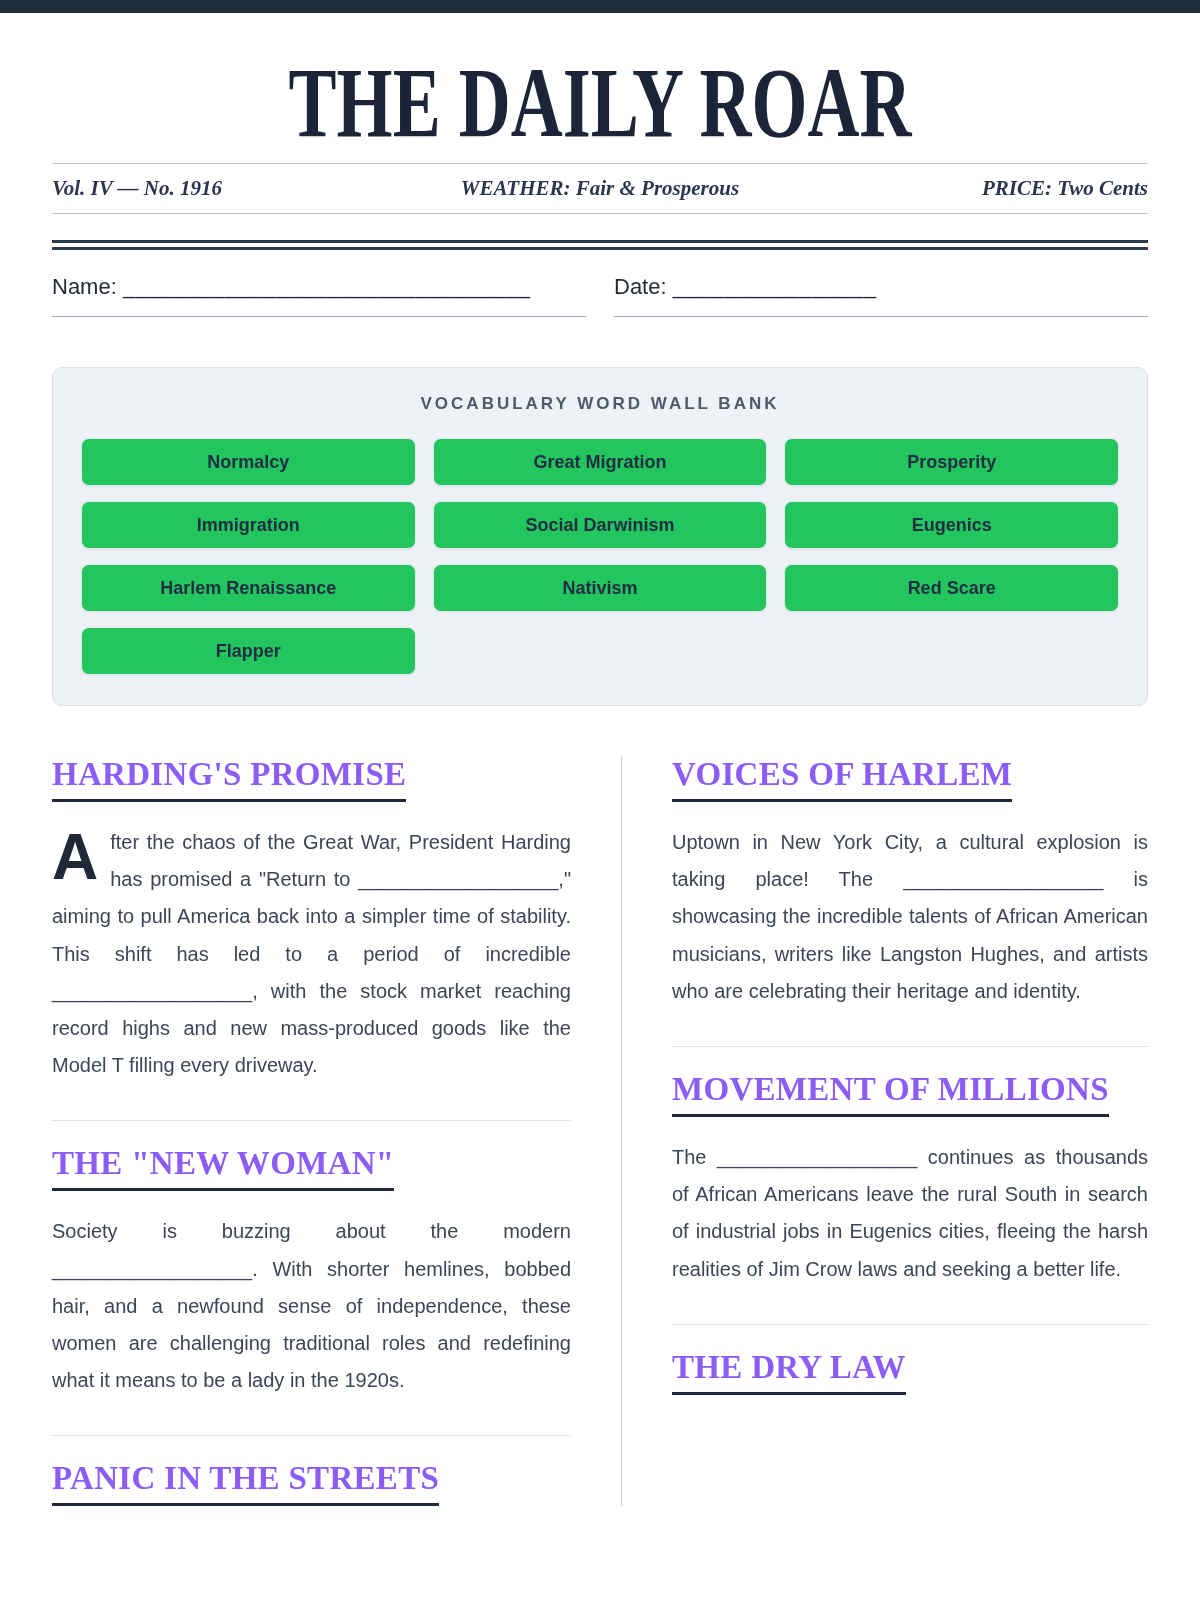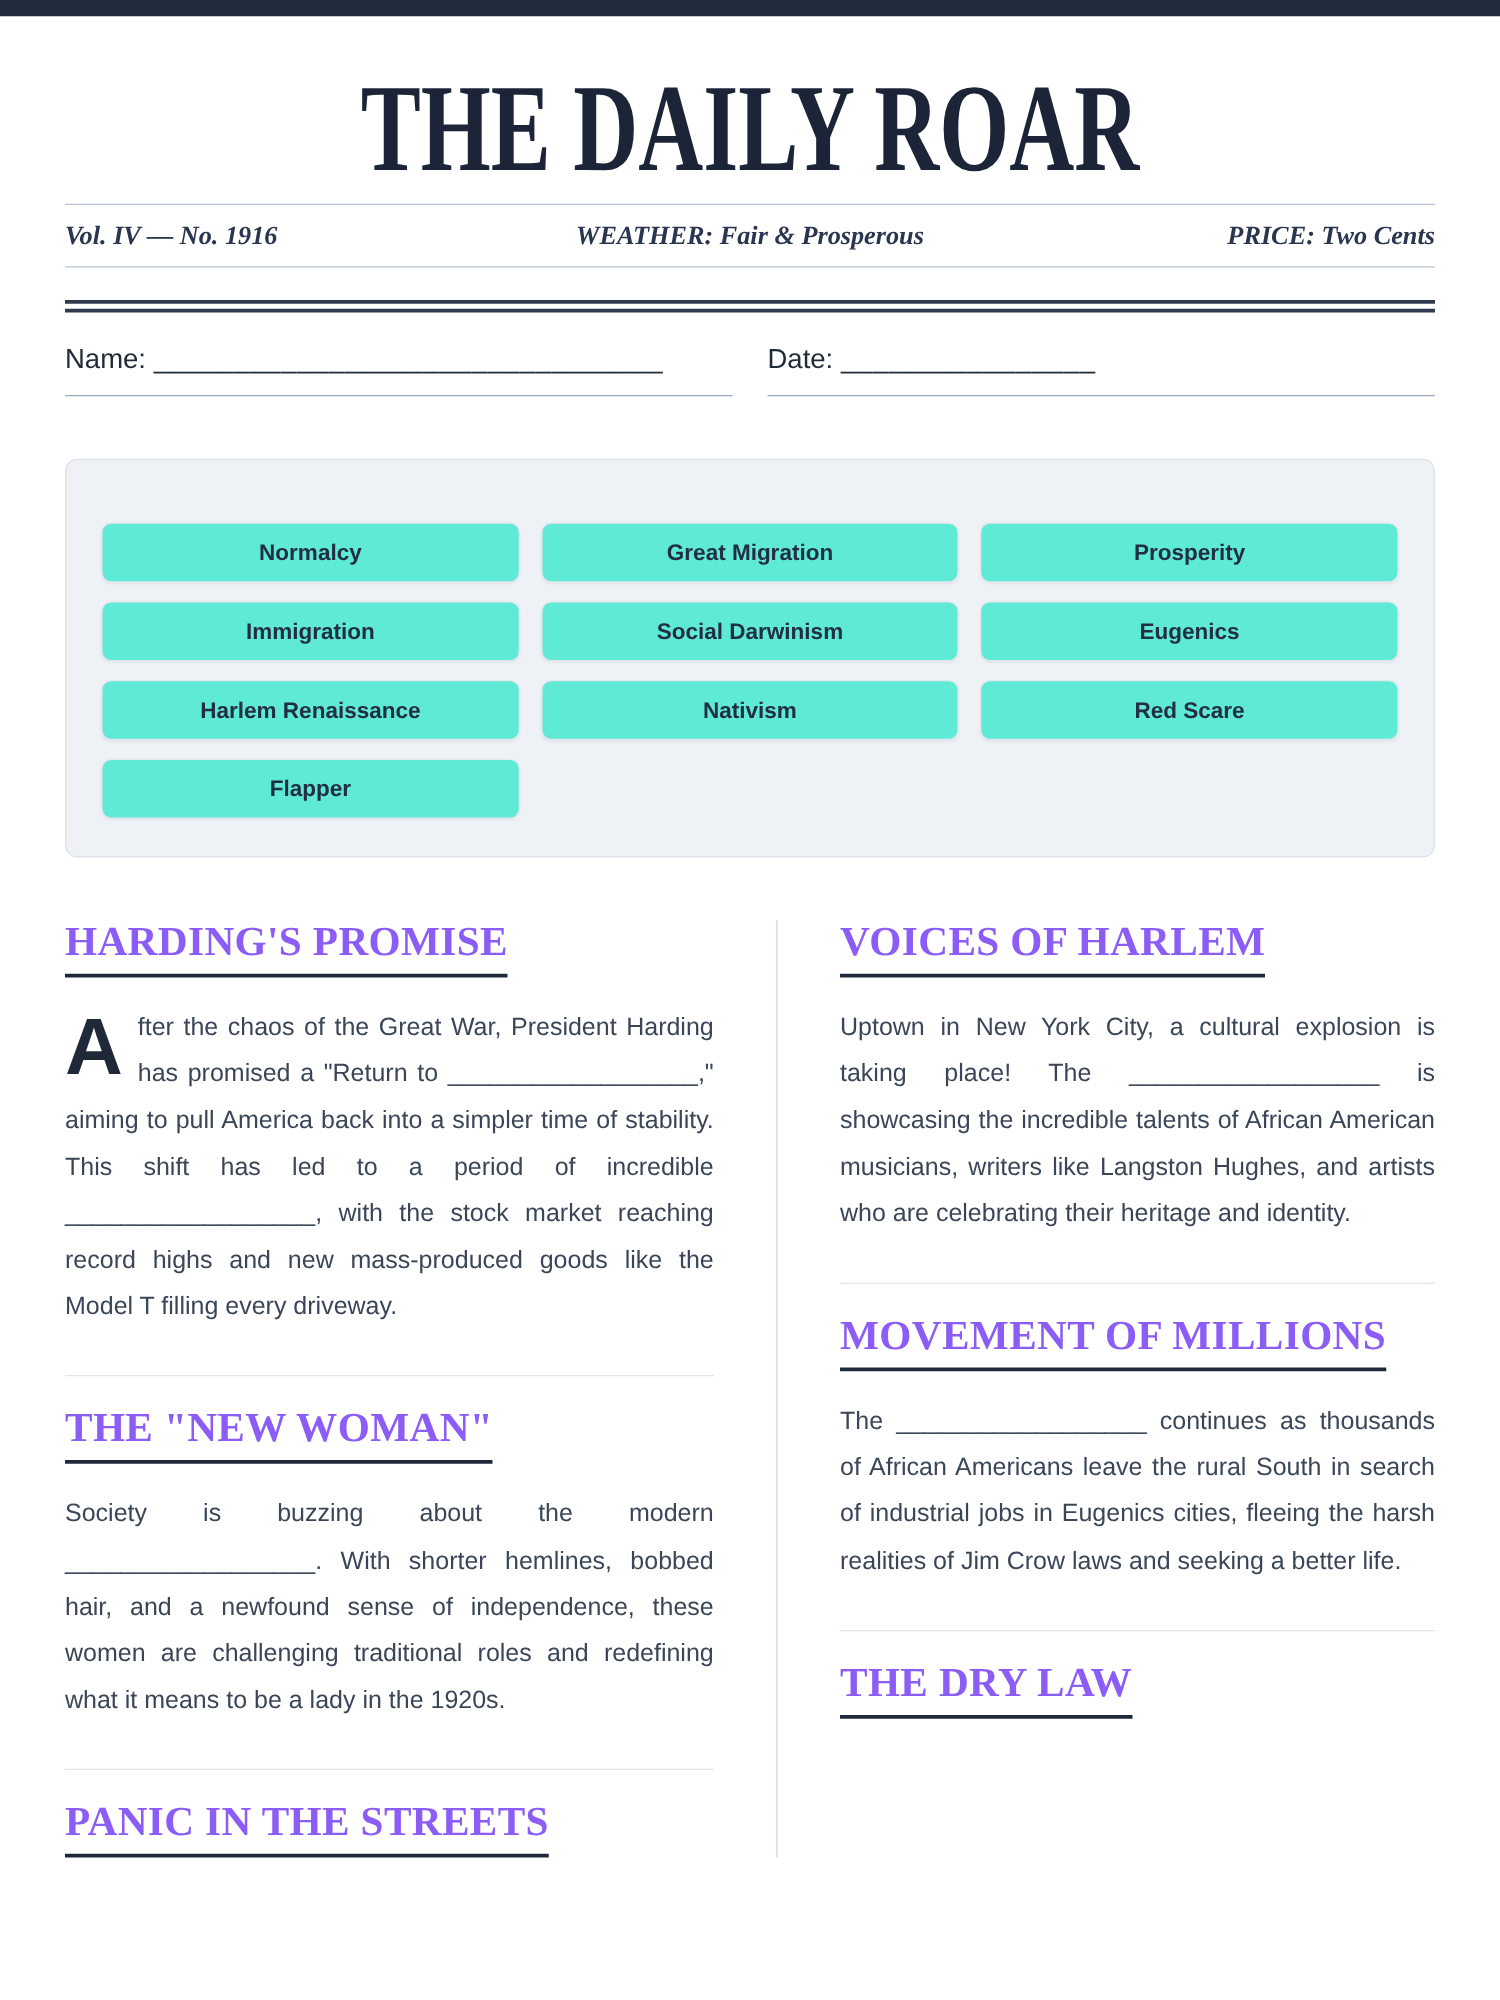--- a/index.html
+++ b/index.html
@@ -92,21 +92,21 @@
     color: #4c5a6b;
   }
   .bank-grid {
     margin-top: 24px;
     display: grid;
     grid-template-columns: 1fr 1fr 1fr;
     column-gap: 17px;
     row-gap: 15px;
   }
   .chip {
-    background: #5eead4;
+    background: #22c55e;
     border: 1px solid #e3e8ef;
     border-radius: 8px;
     height: 46px;
     display: flex;
     align-items: center;
     justify-content: center;
     font-size: 18px;
     font-weight: bold;
     color: #222f43;
     box-shadow: 0 1px 2px rgba(30, 41, 59, 0.06);
@@ -178,20 +178,21 @@
       <span>Name:</span>
       <span class="blank">________________________________</span>
     </div>
     <div class="id-field">
       <span>Date:</span>
       <span class="blank">________________</span>
     </div>
   </div>
 
   <section class="bank">
+    <div class="bank-title">VOCABULARY WORD WALL BANK</div>
     <div class="bank-grid">
       <div class="chip">Normalcy</div>
       <div class="chip">Great Migration</div>
       <div class="chip">Prosperity</div>
       <div class="chip">Immigration</div>
       <div class="chip">Social Darwinism</div>
       <div class="chip">Eugenics</div>
       <div class="chip">Harlem Renaissance</div>
       <div class="chip">Nativism</div>
       <div class="chip">Red Scare</div>

